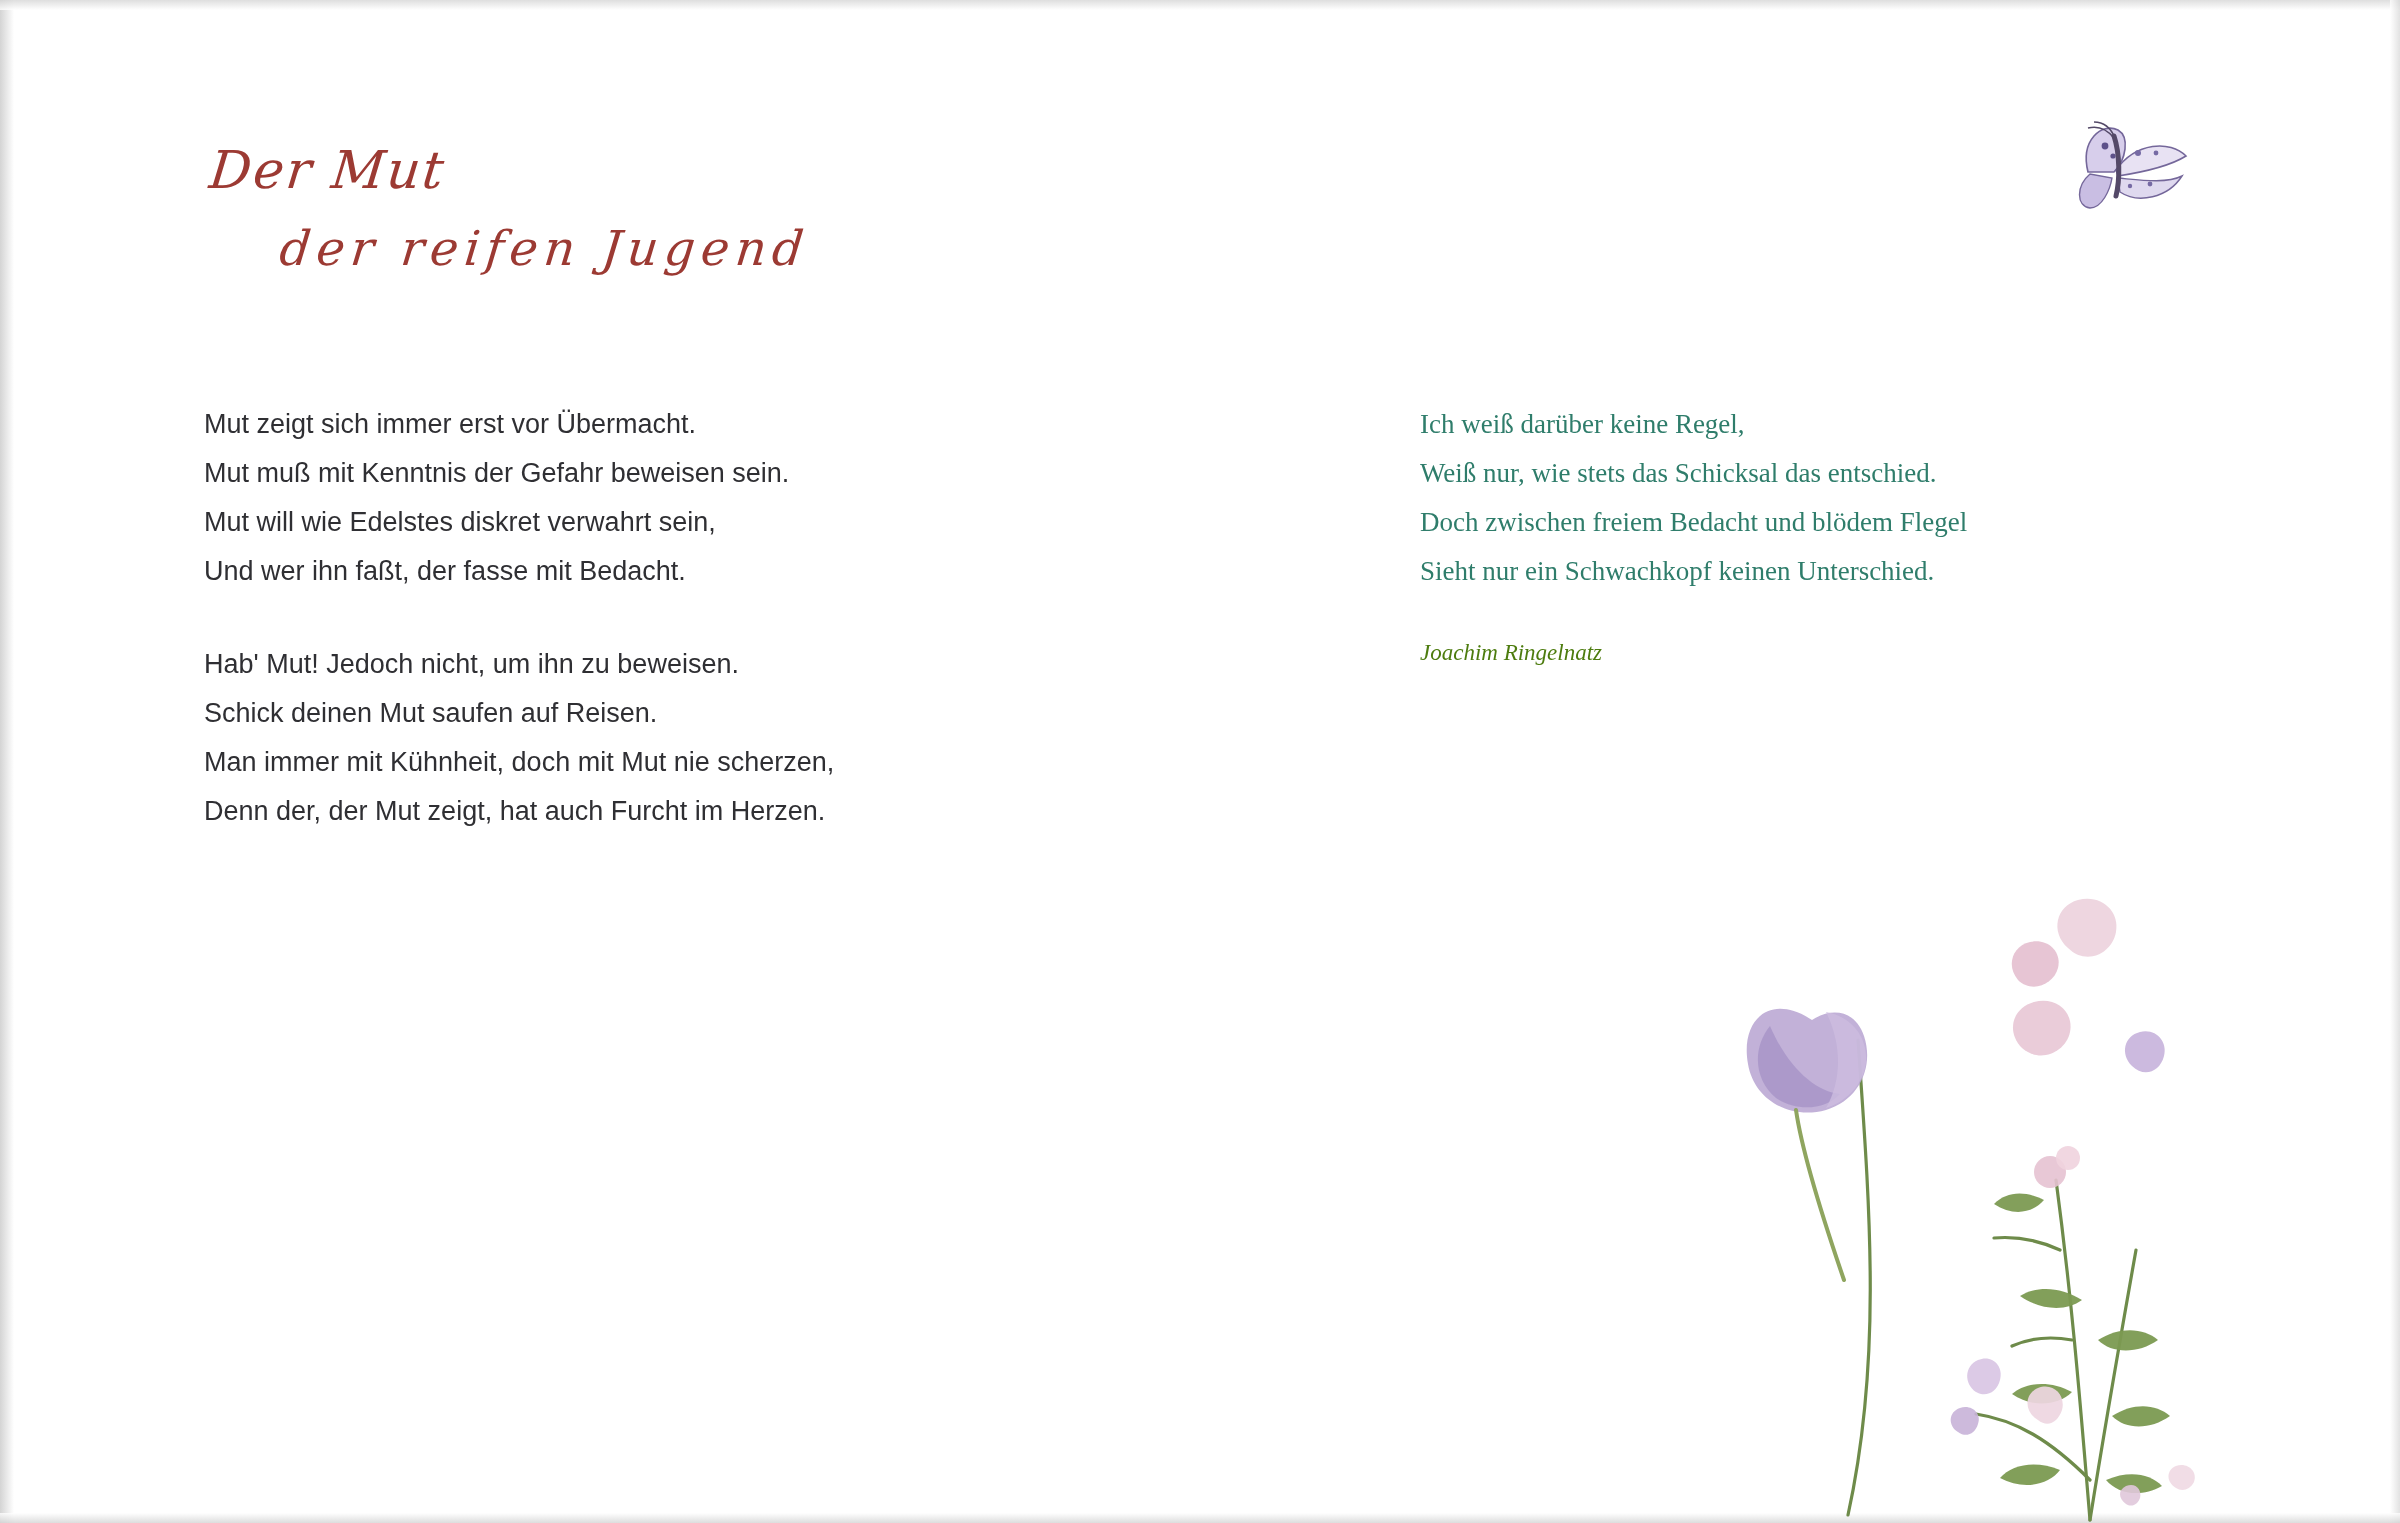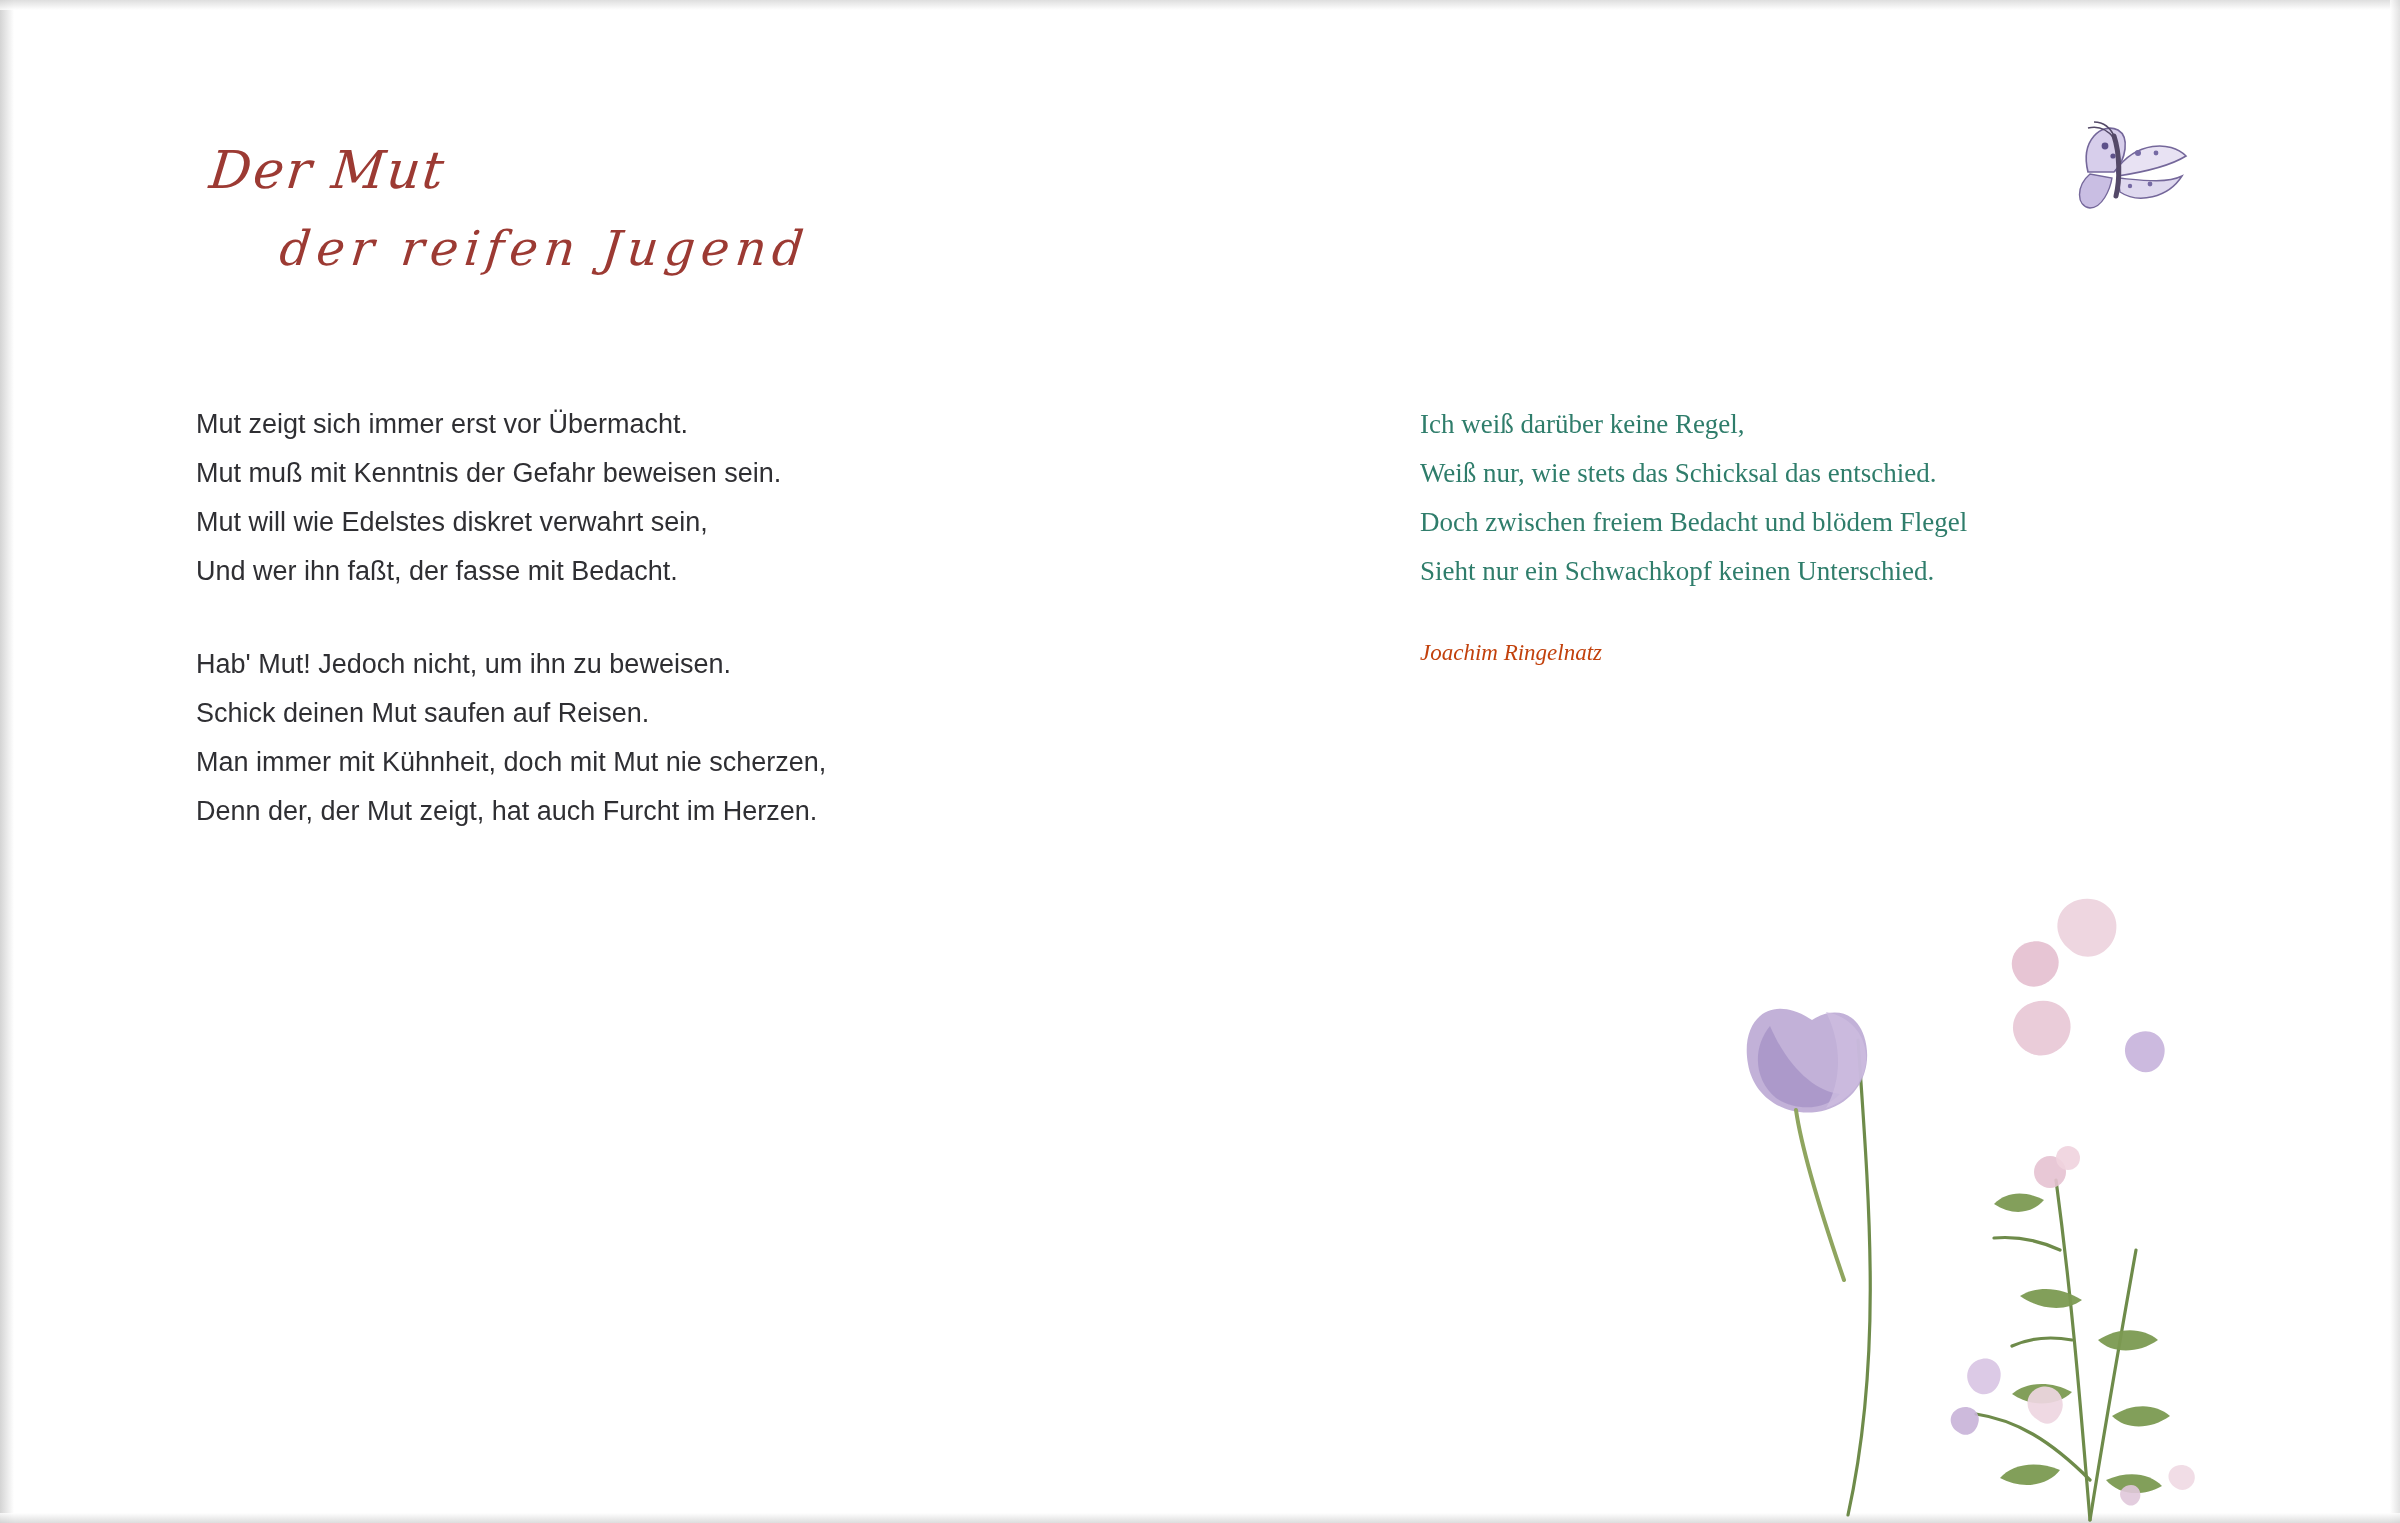--- a/index.html
+++ b/index.html
@@ -74,21 +74,21 @@
     font-size: 48px;
     margin-top: 20px;
     margin-left: 70px;
     letter-spacing: 6px;
     transform: skewX(-6deg);
   }
 
   
   .poem-left {
     position: absolute;
-    left: 196px;
+    left: 204px;
     top: 400px;
     width: 900px;
   }
   .poem-right {
     position: absolute;
     left: 1420px;
     top: 400px;
     width: 800px;
     font-family: Liberation Serif, serif;
   }
@@ -104,21 +104,21 @@
     color: #2f2f33;
     white-space: nowrap;
   }
   .poem-right .verse {
     color: #2f7d6b;
   }
   .author {
     margin-top: 36px;
     font-size: 23px;
     font-style: italic;
-    color: #c2410c;
+    color: #4d7c0f;
   }
 
   
   .butterfly {
     position: absolute;
     left: 2010px;
     top: 120px;
     width: 200px;
     height: 110px;
   }

